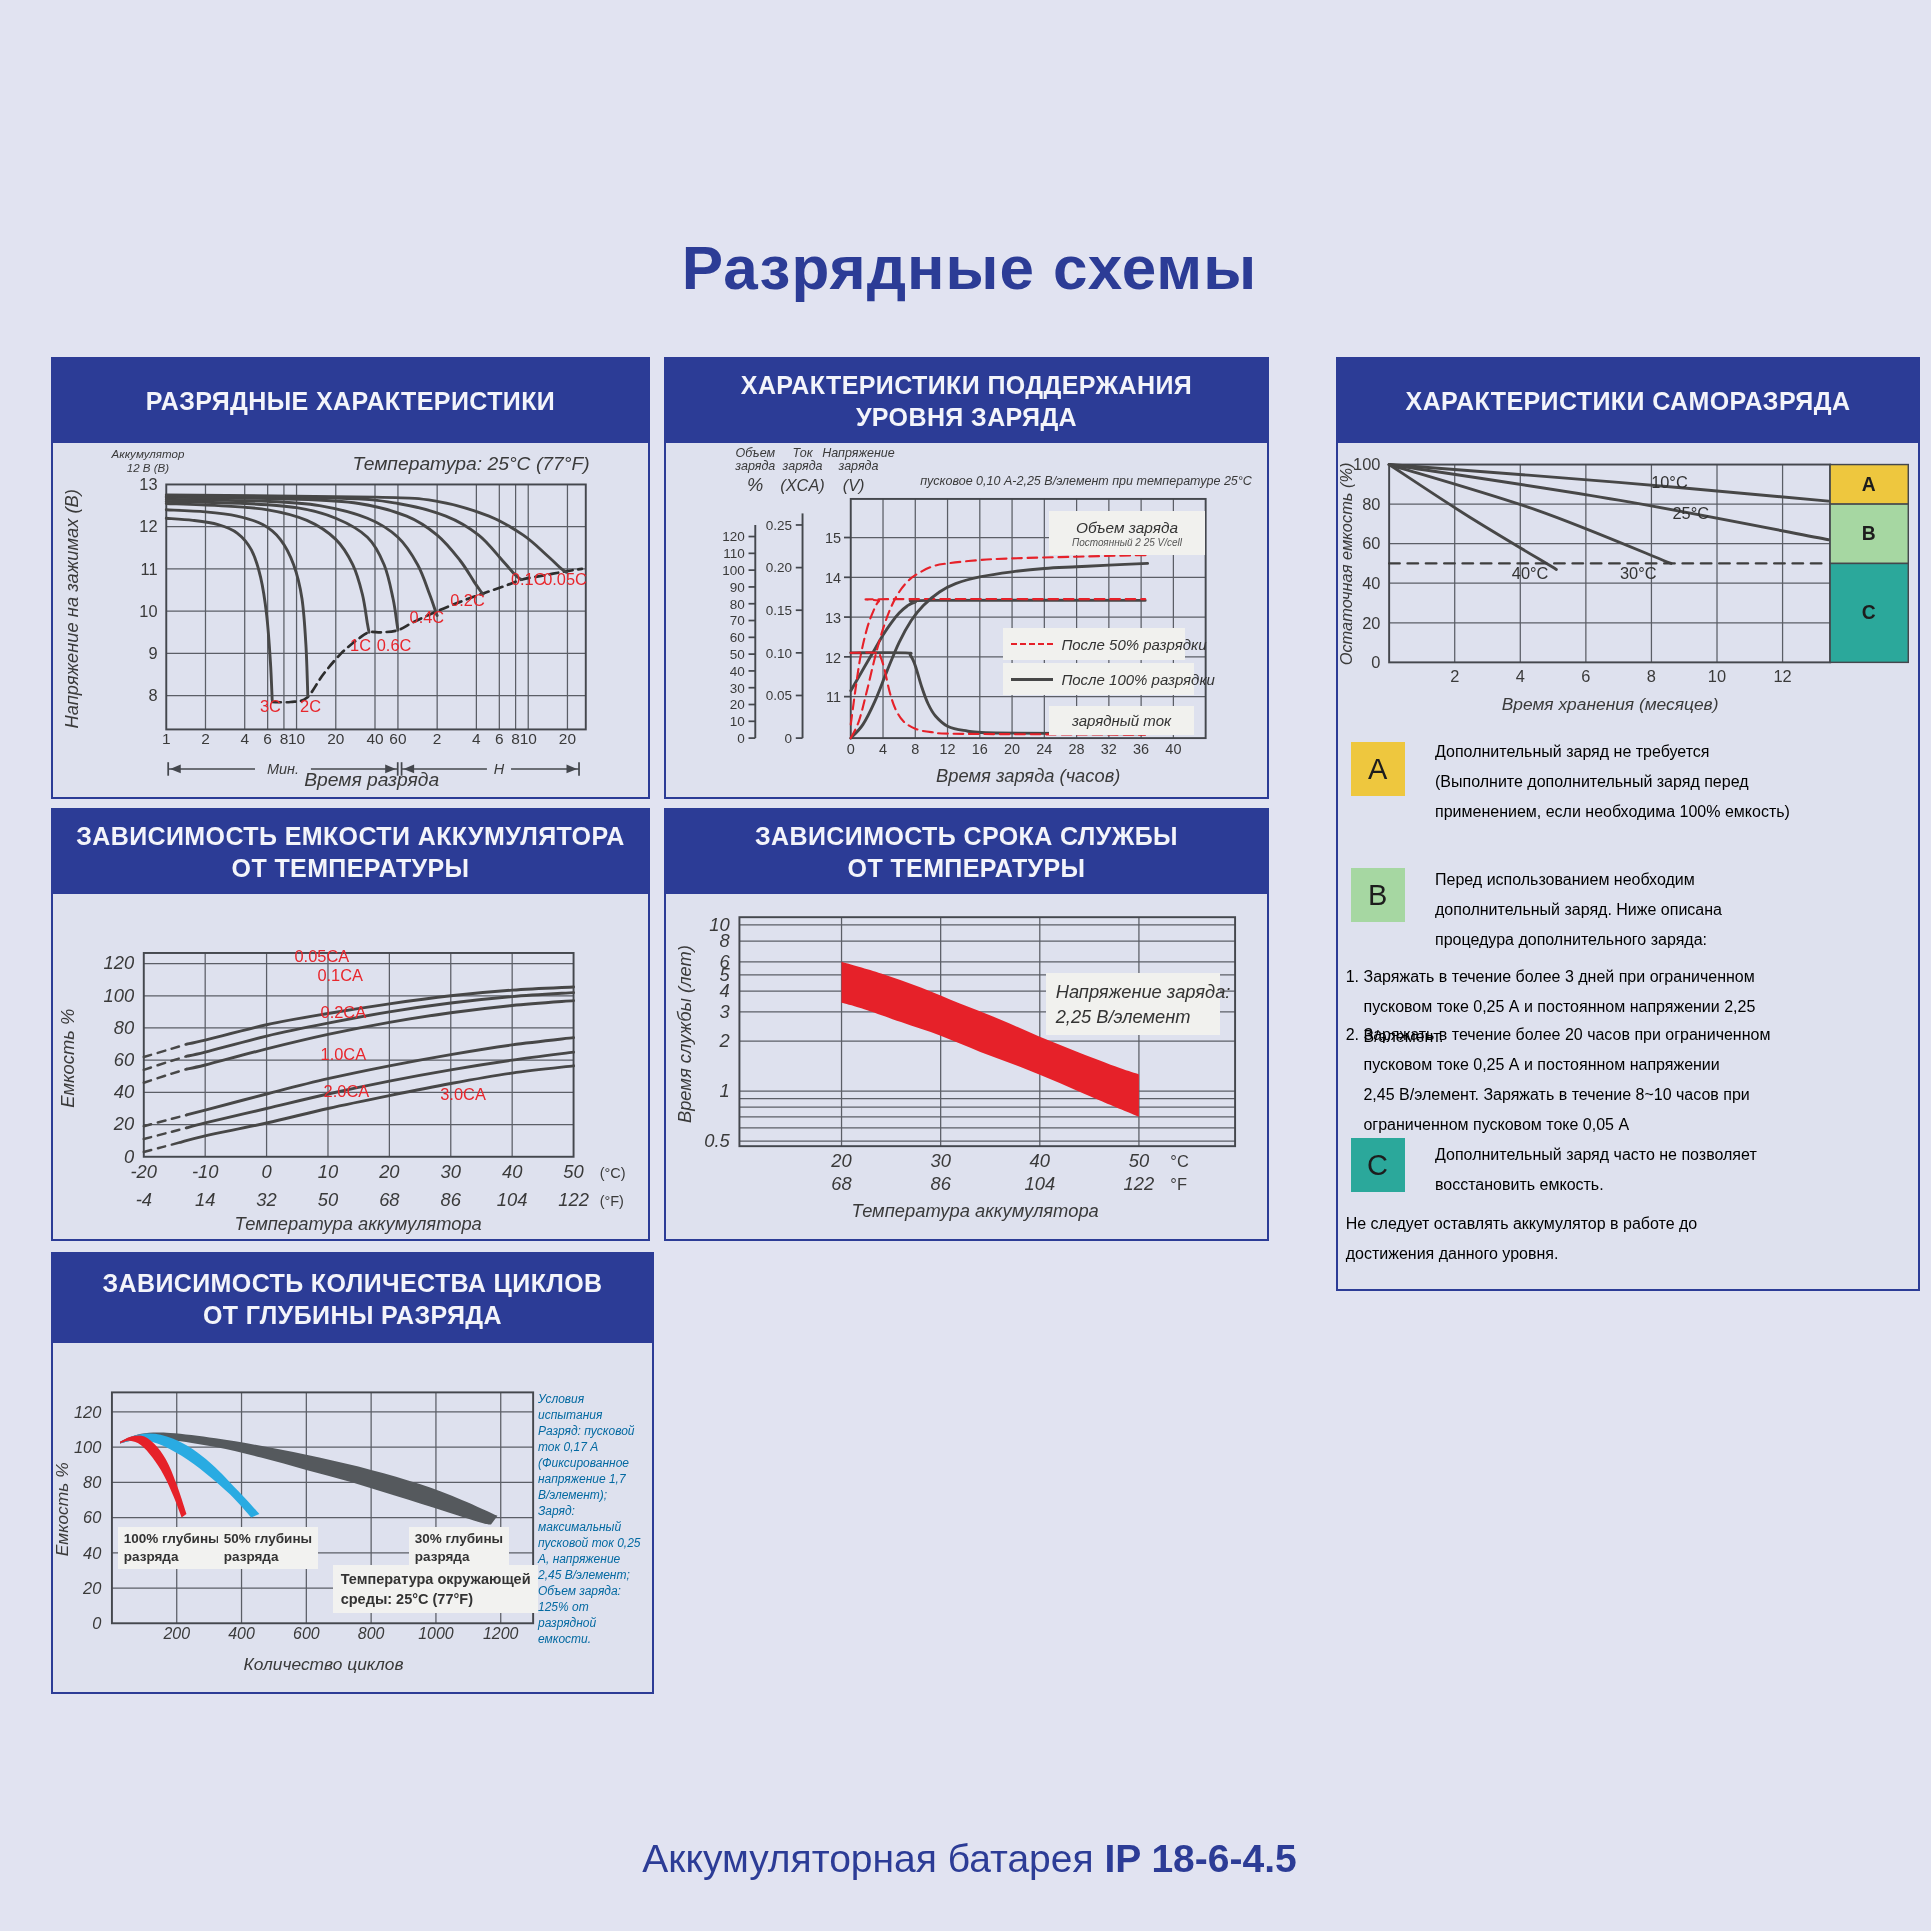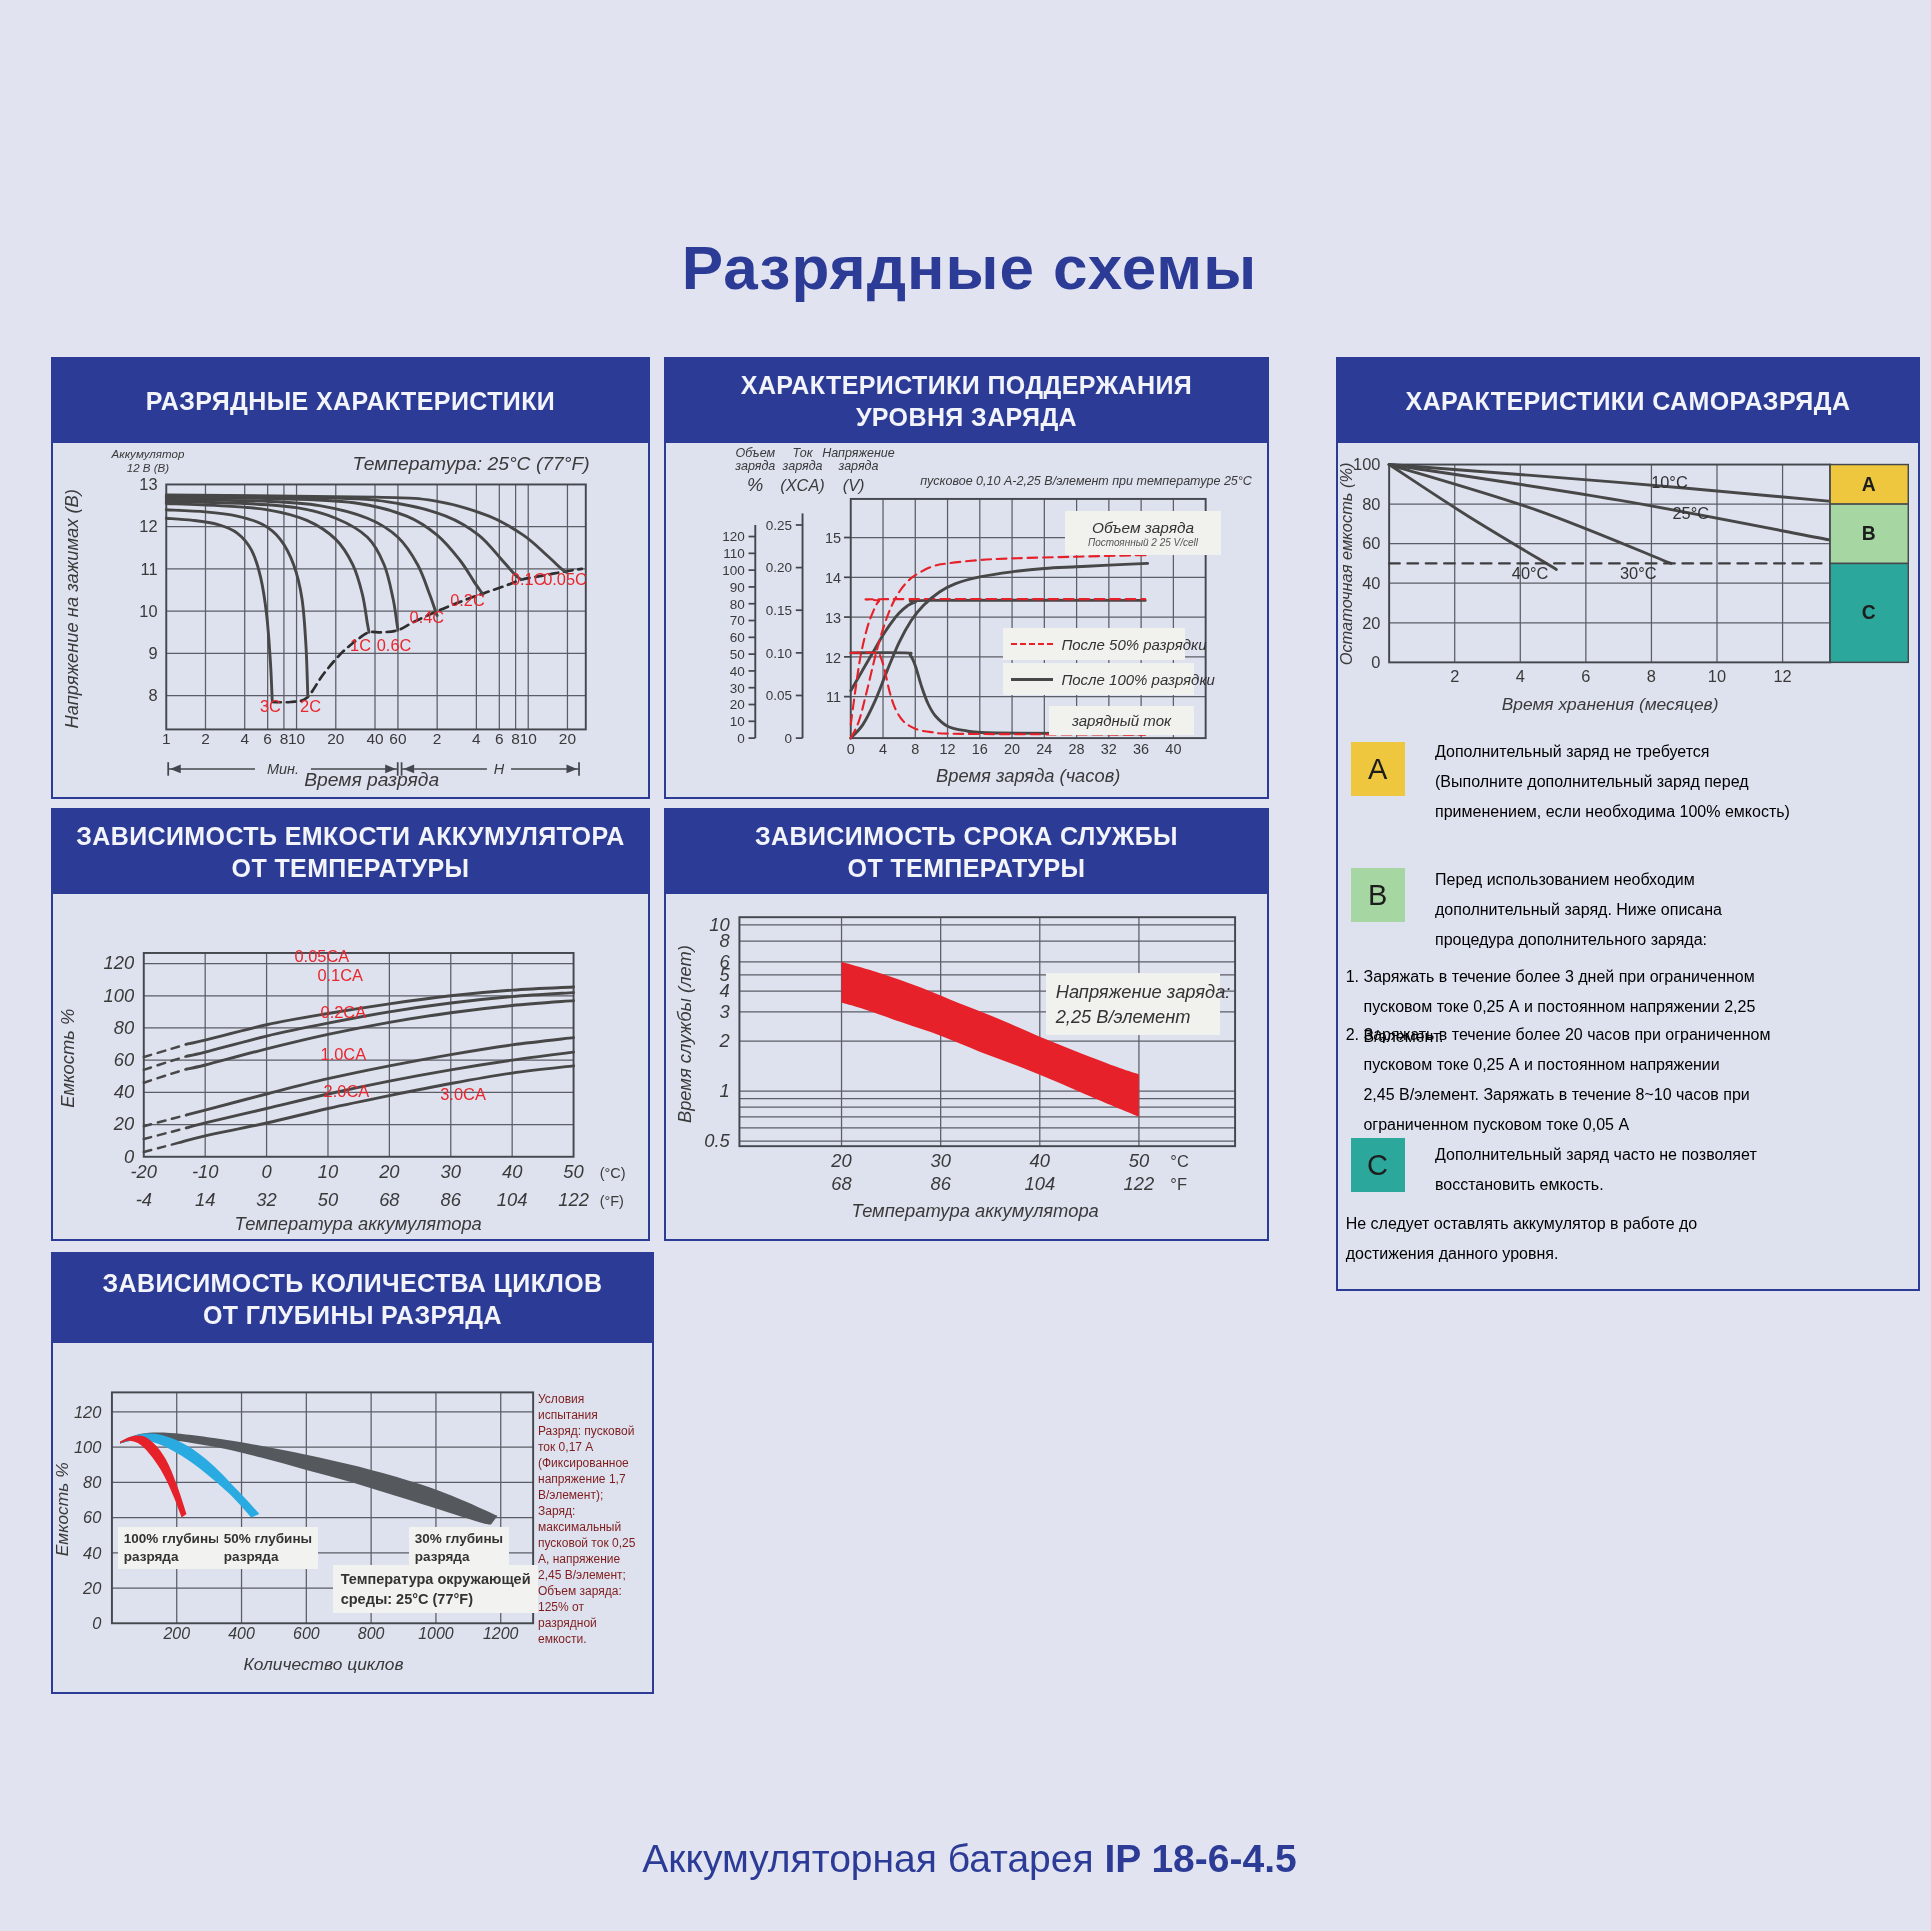--- a/index.html
+++ b/index.html
@@ -10,37 +10,37 @@
   .panel{position:absolute;background:#dee1ee;border:2.9px solid #2c3c96;box-sizing:border-box;}
   .panel-header{background:#2c3c96;color:#f3f4fa;display:flex;flex-direction:column;
     justify-content:center;align-items:center;text-align:center;font-weight:bold;
     font-size:25px;line-height:32px;letter-spacing:0.4px;}
   .panel-header div:empty{display:none;}
   .panel-body{position:relative;width:100%;}
   .panel-body svg{position:absolute;left:0;top:0;}
   svg text{font-family:"Liberation Sans",sans-serif;}
   .ov{position:absolute;box-sizing:border-box;}
   .lgbox{background:#f1f1ee;display:flex;align-items:center;padding:3.9px 7.7px;}
-  .lgbox.col{flex-direction:column;justify-content:center;margin-left:16px;}
+  .lgbox.col{flex-direction:column;justify-content:center;}
   .lg-t1{font-style:italic;font-size:15.4px;color:#333;}
   .lg-t2{font-size:10px;font-style:italic;color:#555;}
   .lg-line{display:inline-block;width:42px;height:0;margin-right:8.7px;flex:none;}
   .lg-dash{border-top:2.9px dashed #e62129;}
   .lg-solid{border-top:3.9px solid #474747;}
   .lg-lab{font-style:italic;font-size:15px;color:#333;white-space:nowrap;}
   .key{position:absolute;width:54px;height:54px;display:flex;align-items:center;
     justify-content:center;font-size:29px;color:#1d1d1d;}
   .tlines{color:#3a3a3a;}
   .tlines div{white-space:pre;}
   .p3text{font-size:16px;line-height:30px;color:#000000;}
   .dlabel{background:#f2f2f0;font-weight:bold;font-size:13.5px;line-height:18.3px;
     padding:2.9px 5.8px;color:#333;}
   .dnote{background:#f2f2f0;font-weight:bold;font-size:14.5px;line-height:20px;
     padding:3.9px 7.7px;color:#333;}
-  .conds{font-size:12px;line-height:16px;color:#7f1d1d;}
+  .conds{font-style:italic;font-size:12px;line-height:16px;color:#0369a1;}
   .p5note{background:#f1f1ee;font-style:italic;font-size:18.3px;line-height:25px;
     color:#333;padding:5.8px 9.7px;}
   .footer{position:absolute;top:1837px;left:0;width:100%;text-align:center;
     font-size:39px;color:#2c3c96;}
   .footer b{font-weight:bold;}
 </style>
 </head>
 <body>
 
 <div class="page">

